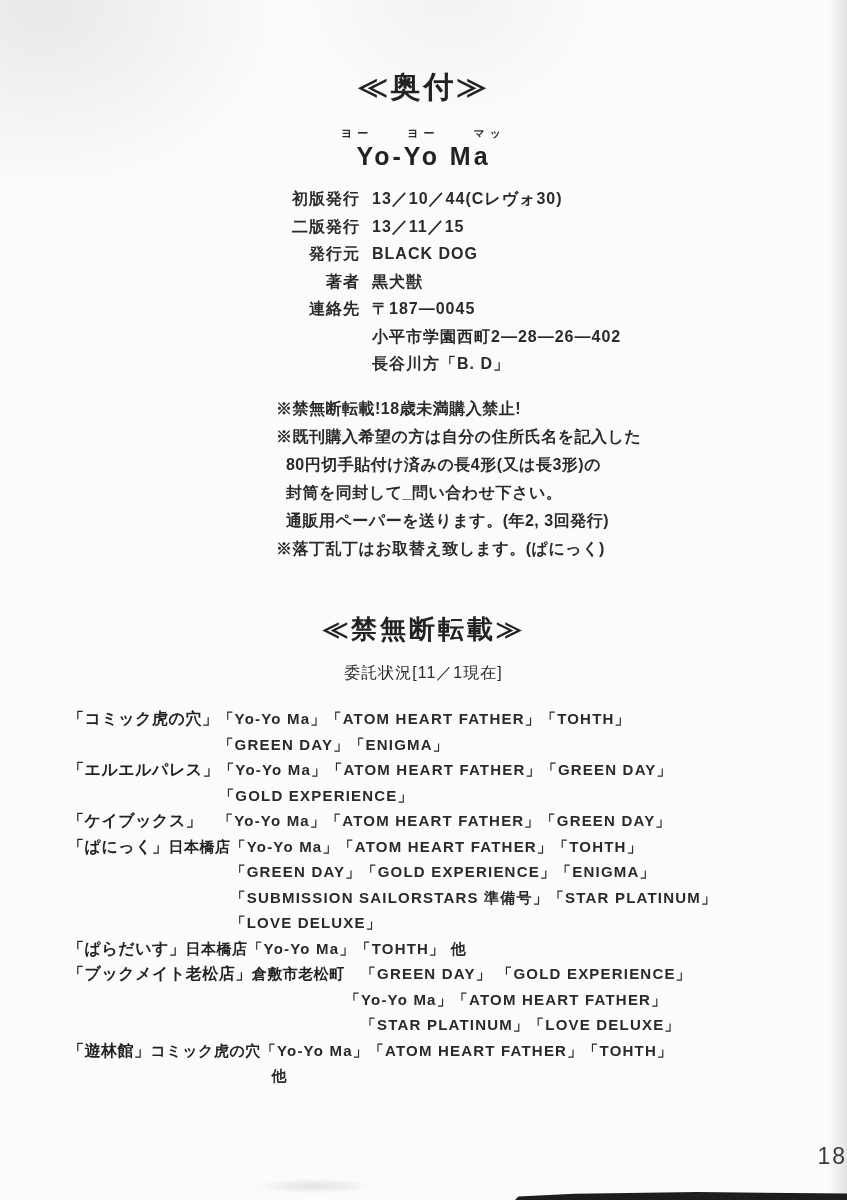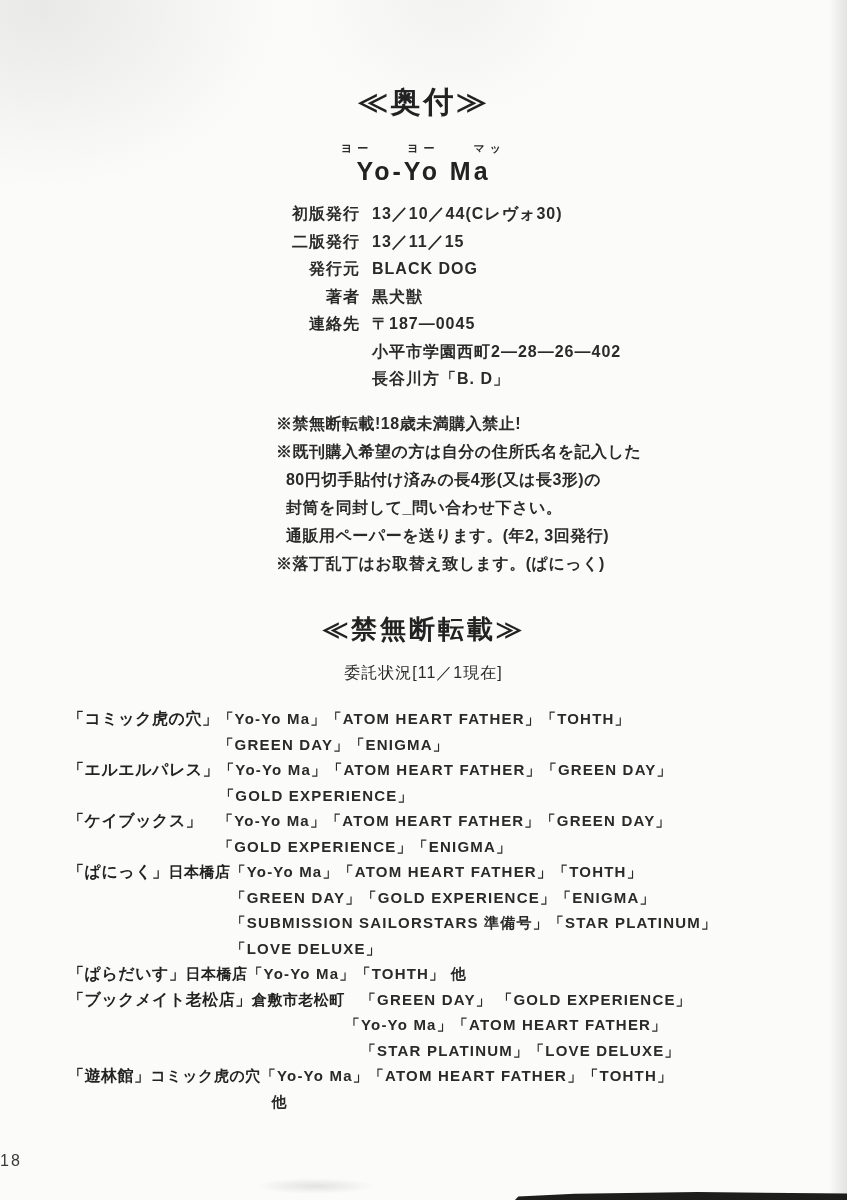--- a/index.html
+++ b/index.html
@@ -35,21 +35,21 @@
   }
   .art-bottom-wedge{
     position:absolute;left:515px;right:0;bottom:0;height:9px;
     background:#1d1d1b;
     clip-path:polygon(0% 100%, 1% 62%, 18% 30%, 55% 12%, 100% 28%, 100% 100%);
     pointer-events:none;
   }
   
   .colophon{position:absolute;top:66px;left:0;width:100%;}
   .section-title{
-    text-align:center;font-size:30px;font-weight:700;letter-spacing:3px;margin:16px;
+    text-align:center;font-size:30px;font-weight:700;letter-spacing:3px;margin:1px;
     color:#222;
   }
   .book{ text-align:center;margin-top:18px; }
   .furigana{
     font-size:11px;font-weight:700;letter-spacing:5px;word-spacing:26px;color:#2c2c2c;
   }
   .book-title{
     font-size:25px;font-weight:700;letter-spacing:3px;margin-top:1px;color:#222;
   }
   .info-rows{margin-top:14px;}
@@ -80,22 +80,22 @@
     line-height:25.5px;white-space:pre;color:#232323;
   }
   .store-loc{font-size:15px;font-weight:700;letter-spacing:0.5px;color:#232323;}
   .store-titles{flex:1;}
   .title-line{
     font-size:15px;font-weight:600;letter-spacing:1.2px;line-height:25.5px;
     white-space:pre;color:#2a2a2a;
   }
   
   .page-number{
-    position:absolute;bottom:30px;left:0;width:100%;text-align:left;
-    font-size:16px;letter-spacing:2px;color:#3a3a3a;font-weight:400;
+    position:absolute;bottom:30px;left:0;width:100%;text-align:right;
+    font-size:23px;letter-spacing:2px;color:#3a3a3a;font-weight:400;
   }
 </style>
 </head>
 <body>
 
 <div class="page">
 
   <div class="art-top-left"></div>
   <div class="art-top-mid"></div>
   <div class="art-right-band"></div>
@@ -159,21 +159,20 @@
           <span class="store-name">「エルエルパレス」</span>
           <div class="store-titles">
             <div class="title-line">「Yo-Yo Ma」「ATOM HEART FATHER」「GREEN DAY」</div>
             <div class="title-line">「GOLD EXPERIENCE」</div>
           </div>
         </div>
         <div class="store-row">
           <span class="store-name">「ケイブックス」</span>
           <div class="store-titles">
             <div class="title-line">「Yo-Yo Ma」「ATOM HEART FATHER」「GREEN DAY」</div>
-            <div class="title-line">「GOLD EXPERIENCE」「ENIGMA」</div>
           </div>
         </div>
         <div class="store-row">
           <span class="store-name">「ぱにっく」<span class="store-loc">日本橋店</span></span>
           <div class="store-titles">
             <div class="title-line">「Yo-Yo Ma」「ATOM HEART FATHER」「TOHTH」</div>
             <div class="title-line">「GREEN DAY」「GOLD EXPERIENCE」「ENIGMA」</div>
             <div class="title-line">「SUBMISSION SAILORSTARS 準備号」「STAR PLATINUM」</div>
             <div class="title-line">「LOVE DELUXE」</div>
           </div>

